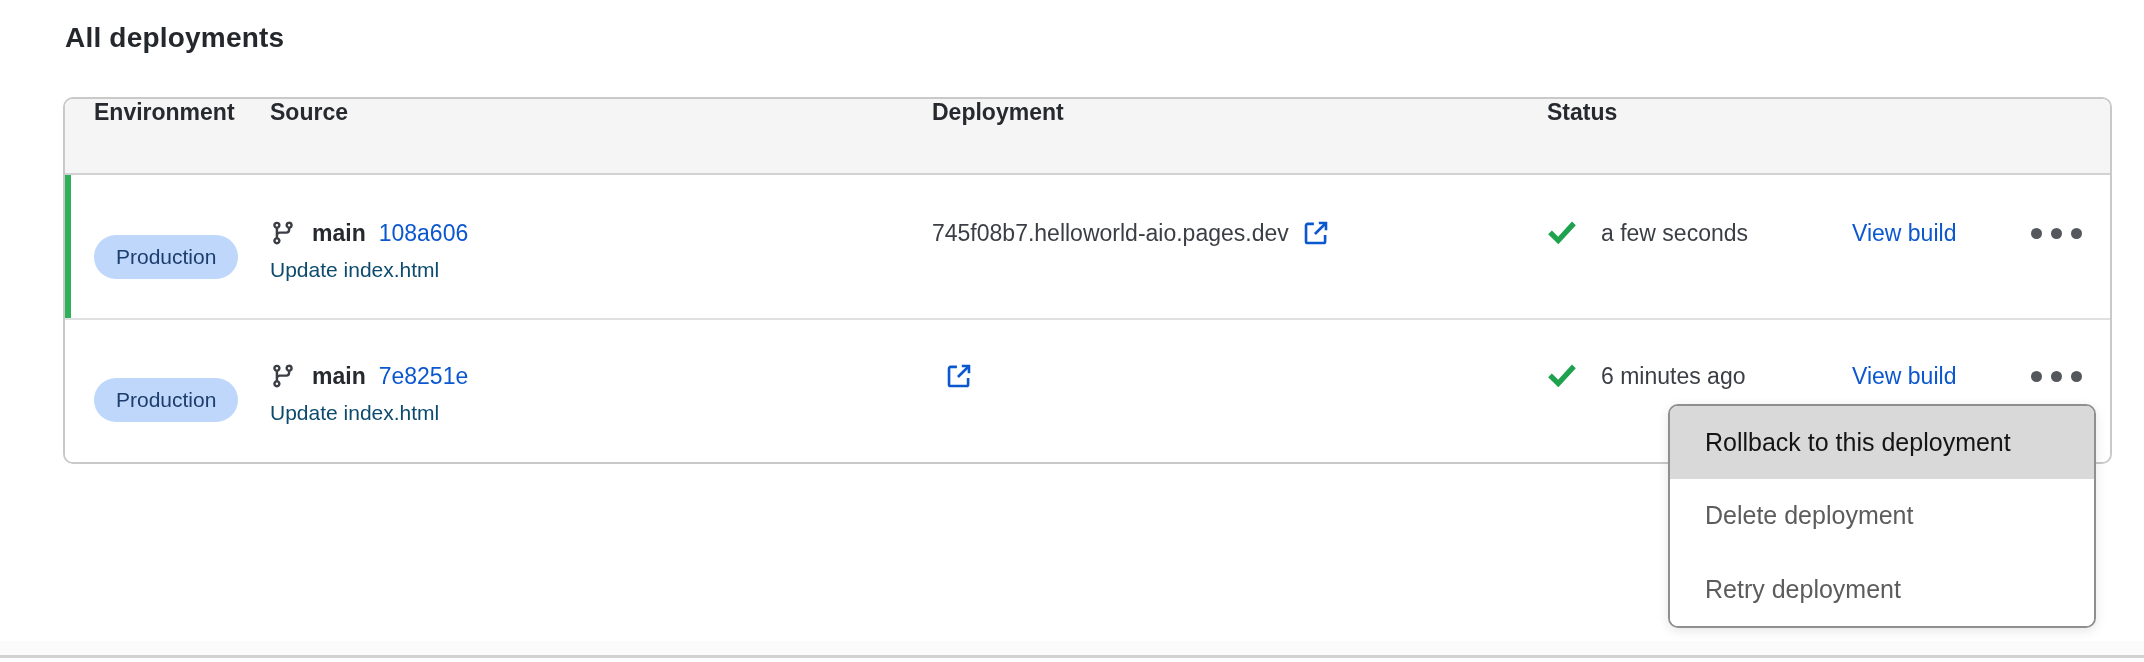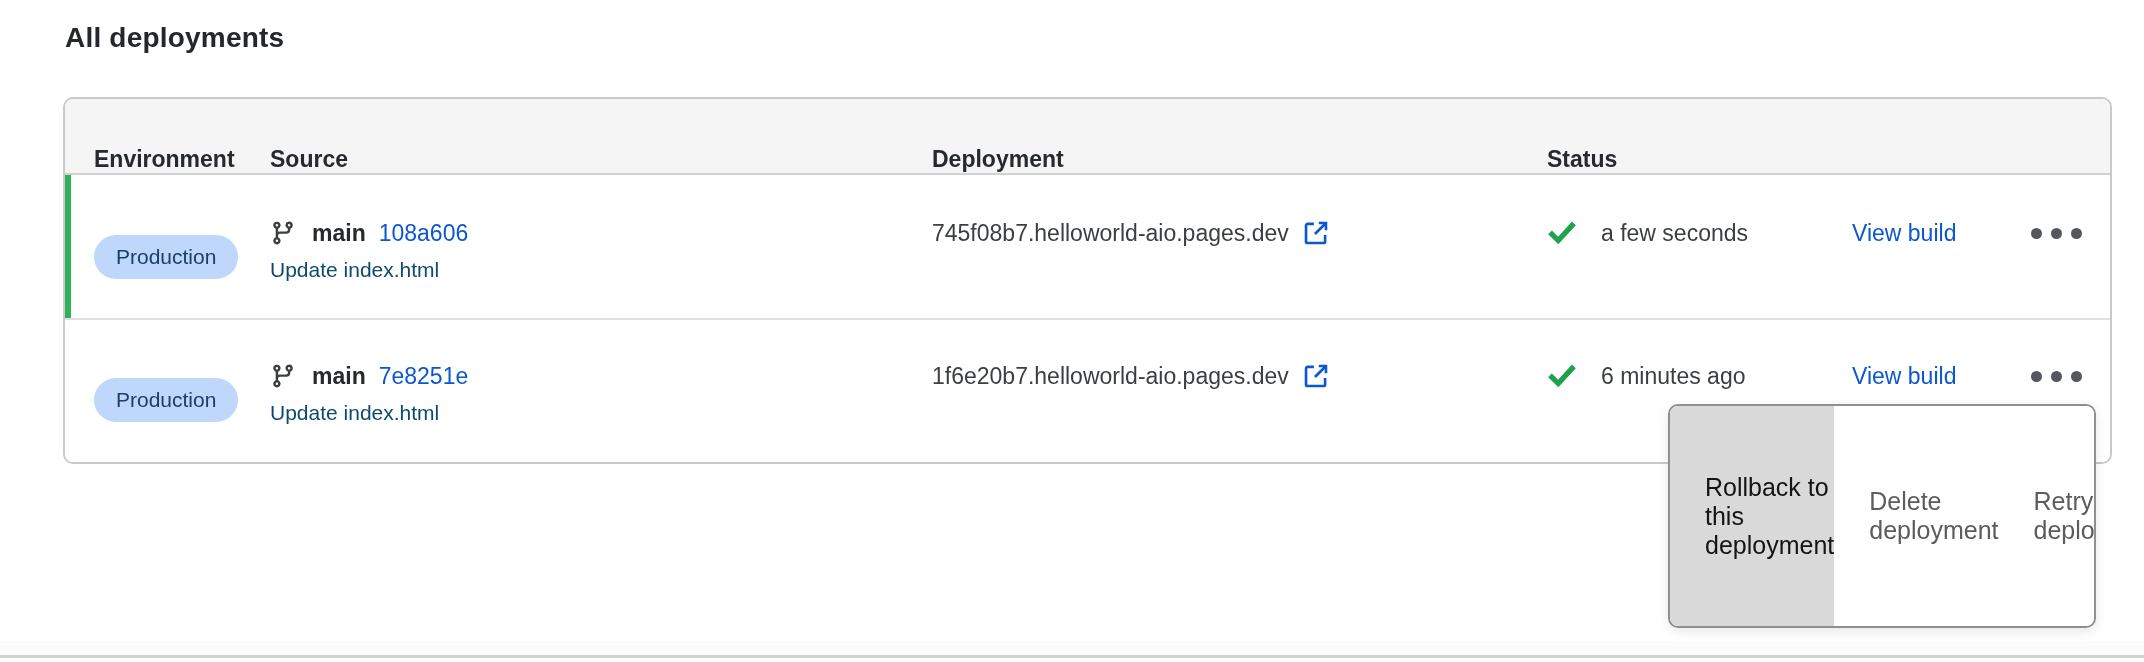--- a/index.html
+++ b/index.html
@@ -21,21 +21,21 @@
   
   .deploy-table {
     position:absolute; left:63px; top:97px;
     width:2049px;
     box-sizing:border-box;
     border:2px solid #c9c9c9;
     border-radius:10px;
     background:#fff;
   }
   .thead {
-    display:flex; align-items:flex-end;
+    display:flex; align-items:flex-start;
     height:74px;
     background:#f5f5f5;
     border-bottom:2px solid #d2d2d2;
     border-radius:8px 8px 0 0;
     font-size:23px; font-weight:600; color:#26292e;
   }
   .col-env    { width:205px; padding-left:29px; box-sizing:border-box; flex:none; }
   .col-source { width:662px; flex:none; }
   .col-deploy { width:615px; flex:none; }
   .col-status { width:305px; flex:none; }
@@ -88,21 +88,21 @@
   
   .context-menu {
     position:absolute; left:1668px; top:404px;
     width:428px; height:224px;
     box-sizing:border-box;
     background:#fff;
     border:2px solid #8f8f8f;
     border-radius:10px;
     box-shadow:0 3px 12px rgba(0,0,0,0.10);
     z-index:20;
-    display:flex; flex-direction:row;
+    display:flex; flex-direction:column;
     overflow:hidden;
   }
   .menu-item {
     flex:1; display:flex; align-items:center;
     padding-left:35px;
     font-size:25px; color:#5c5c5c;
     background:#fff; cursor:pointer;
   }
   .menu-item.highlighted { background:#d9d9d9; color:#141414; }
 
@@ -192,21 +192,20 @@
               <path d="M9.5 3.25a2.25 2.25 0 1 1 3 2.122V6A2.5 2.5 0 0 1 10 8.5H6a1 1 0 0 0-1 1v1.128a2.251 2.251 0 1 1-1.5 0V5.372a2.25 2.25 0 1 1 1.5 0v1.836A2.493 2.493 0 0 1 6 7h4a1 1 0 0 0 1-1v-.628A2.25 2.25 0 0 1 9.5 3.25Zm-6 0a.75.75 0 1 0 1.5 0 .75.75 0 0 0-1.5 0Zm8.25-.75a.75.75 0 1 0 0 1.5.75.75 0 0 0 0-1.5ZM4.25 12a.75.75 0 1 0 0 1.5.75.75 0 0 0 0-1.5Z"></path>
             </svg>
         </span>
         <span class="branch-name">main</span>
         <a class="commit-link">7e8251e</a>
       </div>
       <div class="commit-msg">Update index.html</div>
     </div>
     <div class="col-deploy">
       <div class="line1">
-        <span class="deploy-url">1f6e20b7.helloworld-aio.pages.dev</span>
         <span class="external-link">
           <svg viewBox="0 0 16 16" fill="none" stroke="#0b57cf" stroke-width="1.5">
               <path d="M13.2 9.2v3.6a0.9 0.9 0 0 1-0.9 0.9H3.2a0.9 0.9 0 0 1-0.9-0.9V3.7a0.9 0.9 0 0 1 0.9-0.9h3.6"></path>
               <path d="M9.6 2.3h4.1v4.1"></path>
               <path d="M13.7 2.3 7.4 8.6"></path>
             </svg>
         </span>
       </div>
     </div>
     <div class="col-status">

